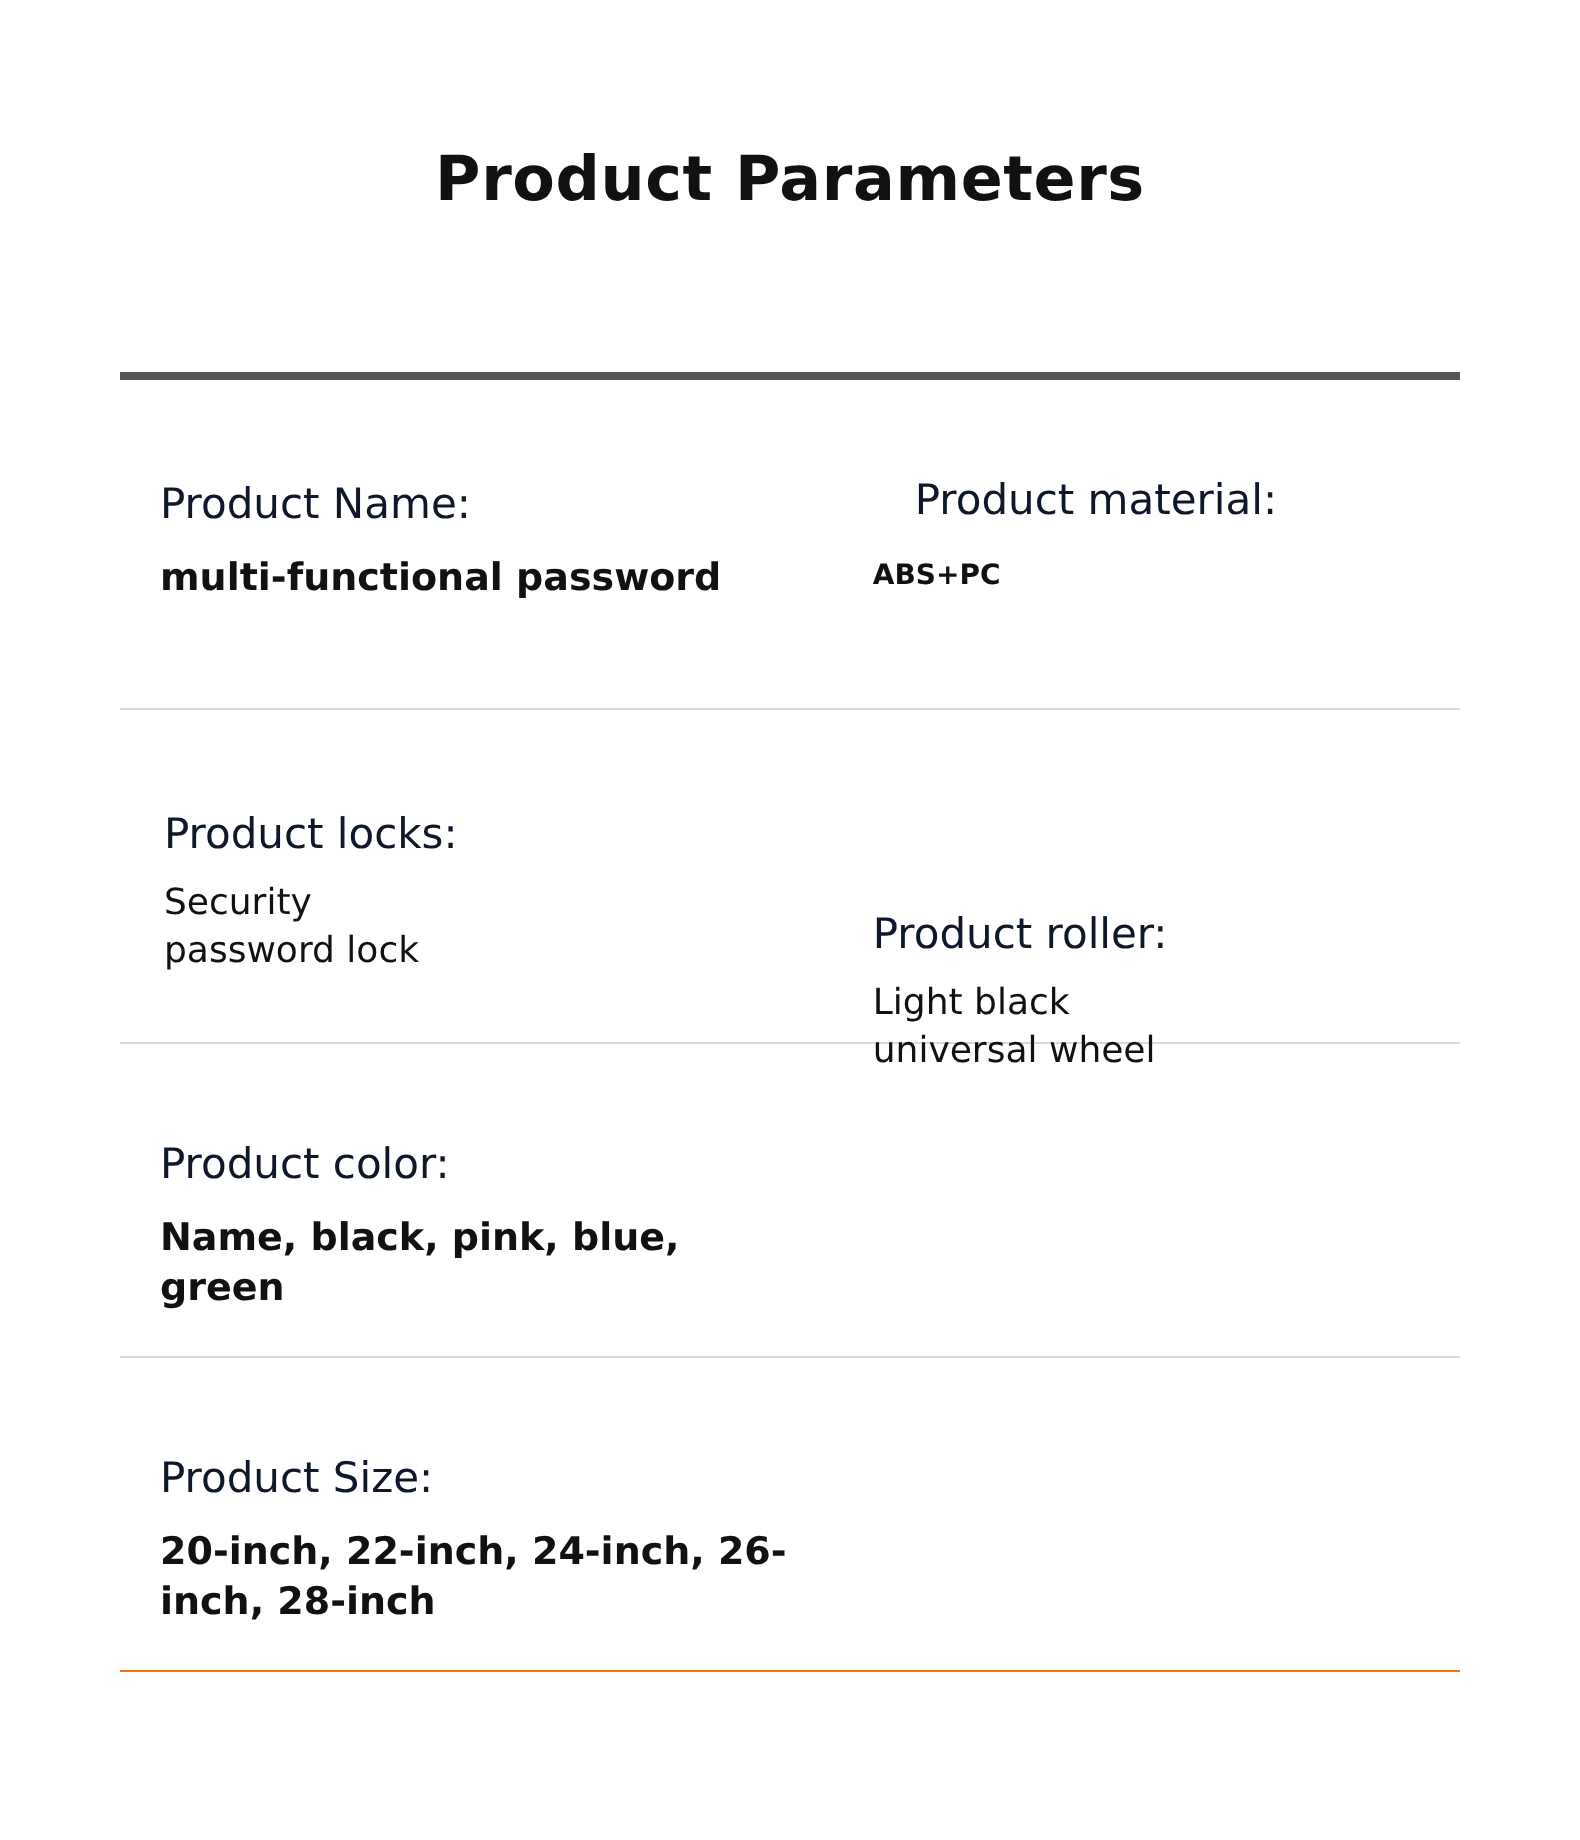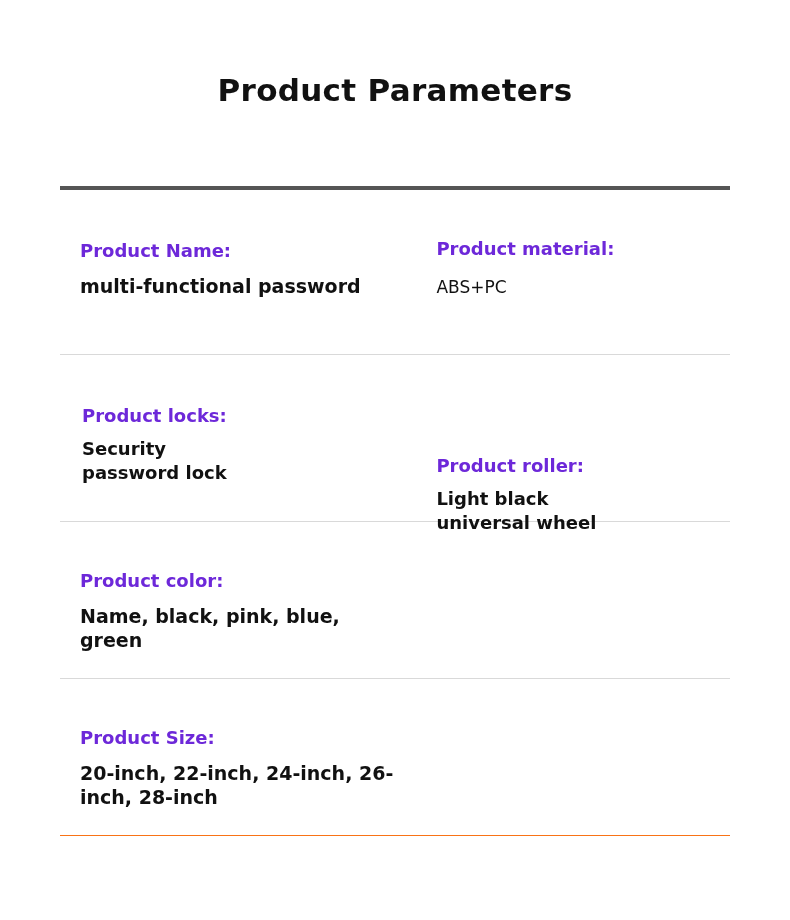--- a/index.html
+++ b/index.html
@@ -57,51 +57,51 @@
   }
   .cell-left {
     width: 52%;
     padding-left: 20px;
   }
   .cell-right {
     width: 48%;
     padding-left: 28px;
   }
   .label {
-    font-size: 18px;
-    font-weight: bold;
-    color: #6d28d9;
+    font-size: 21px;
+    font-weight: normal;
+    color: #0f172a;
     line-height: 1.2;
   }
   .value {
     font-size: 19px;
     font-weight: bold;
     color: #111111;
     line-height: 1.3;
     margin-top: 12px;
   }
   .value-sm {
-    font-size: 17px;
-    font-weight: normal;
+    font-size: 14px;
+    font-weight: bold;
     color: #111111;
     line-height: 1.3;
     margin-top: 16px;
   }
   .value-two {
     font-size: 18px;
-    font-weight: bold;
+    font-weight: normal;
     color: #111111;
     line-height: 1.35;
     margin-top: 10px;
   }
   .value-two span { display: block; }
 
   
   .row-1 { height: 165px; padding-top: 50px; }
-  .row-1 .cell-right .label { margin-top: -2px; }
+  .row-1 .cell-right .label { margin-top: -2px; margin-left: 21px; }
   .row-2 { height: 167px; padding-top: 50px; }
   .row-2 .cell-left { padding-left: 22px; }
   .row-2 .cell-right { padding-left: 28px; margin-top: 48px; }
   .row-2 .cell-right .label { margin-top: 2px; }
   .row-3 { height: 157px; padding-top: 48px; }
   .row-4 { height: 157px; padding-top: 48px; }
   .row-4 { border-bottom: 1px solid #f97316; }
 </style>
 </head>
 <body>

